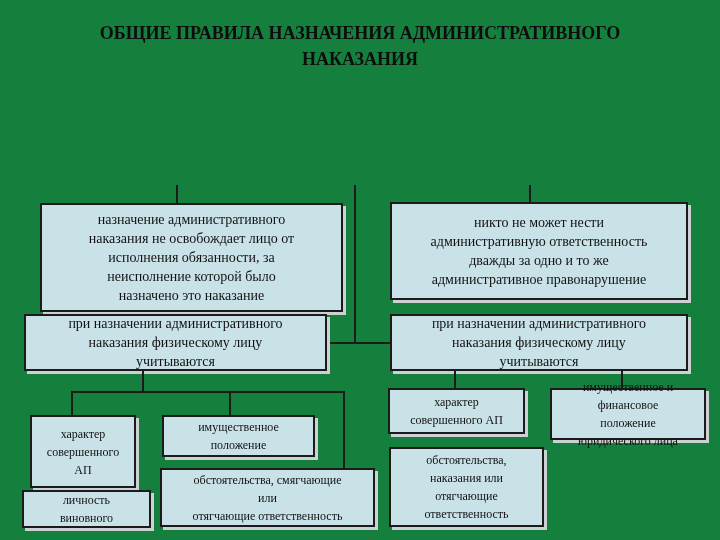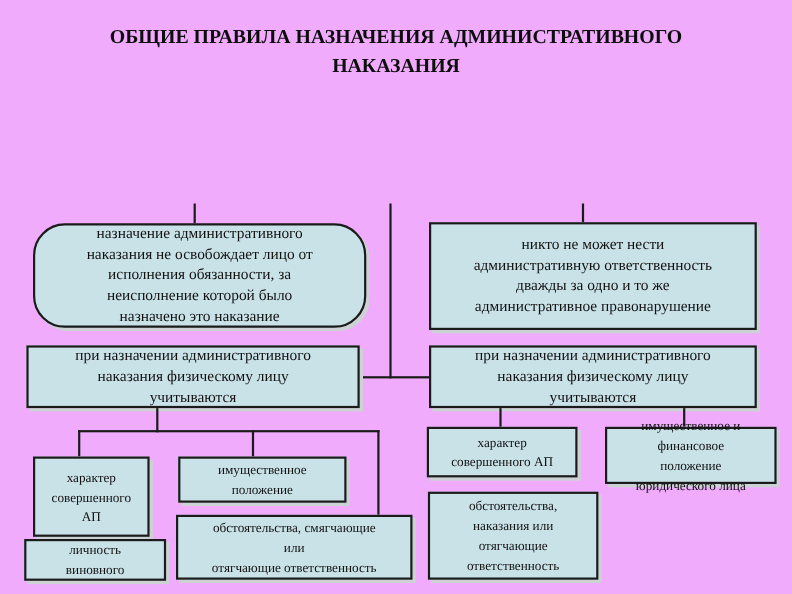--- a/index.html
+++ b/index.html
@@ -1,19 +1,19 @@
 <!DOCTYPE html>
 <html><head>
 <meta charset="utf-8">
 <style>
   html,body{margin:0;padding:0;background:#ffffff;}
   #stage{
     position:relative;
     width:720px;height:540px;
-    background:#f0abfc;
+    background:#15803d;
     overflow:hidden;
     font-family:"Liberation Serif", serif;
     color:#121212;
   }
   .title{
     position:absolute;
     left:0; top:20px; width:720px;
     text-align:center;
     font-weight:bold;
     font-size:18px;
@@ -61,21 +61,21 @@
 
   <div class="title">ОБЩИЕ ПРАВИЛА НАЗНАЧЕНИЯ АДМИНИСТРАТИВНОГО
 НАКАЗАНИЯ</div>
 
 
   <div class="vl" style="left:176px;top:185px;height:18px;"></div>
   <div class="vl" style="left:354px;top:185px;height:159px;"></div>
   <div class="hl" style="left:327px;top:342px;width:63px;"></div>
   <div class="vl" style="left:529px;top:185px;height:17px;"></div>
 
-  <div class="box mid" style="left:30px;top:203px;width:303px;height:95px;border-radius:29px;">назначение административного
+  <div class="box mid" style="left:40px;top:203px;width:303px;height:109px;">назначение административного
 наказания не освобождает лицо от
 исполнения обязанности, за
 неисполнение которой было
 назначено это наказание</div>
   <div class="box mid" style="left:390px;top:202px;width:298px;height:98px;">никто не может нести
 административную ответственность
 дважды за одно и то же
 административное правонарушение</div>
 
   <div class="box mid" style="left:24px;top:314px;width:303px;height:57px;">при назначении административного

